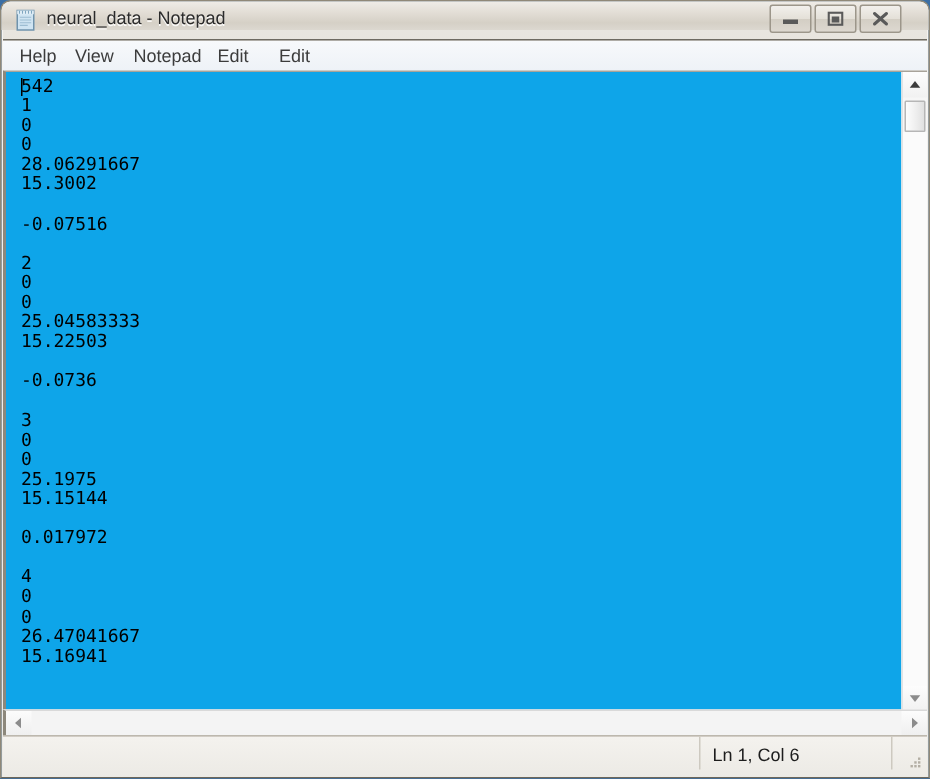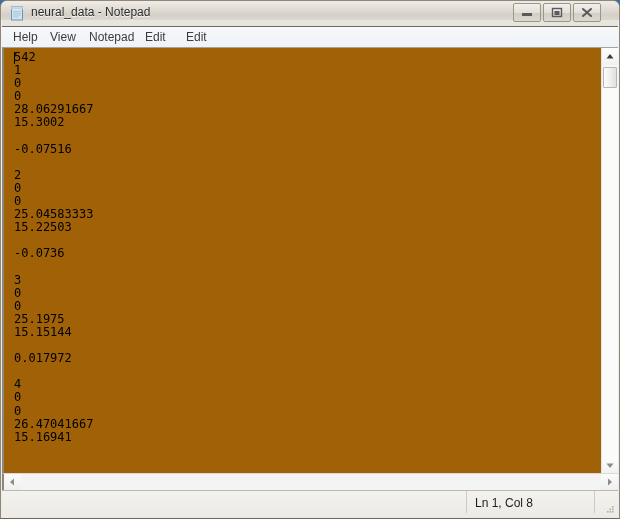--- a/index.html
+++ b/index.html
@@ -97,21 +97,21 @@
     border-left: 2px solid #8d887c;
     border-top: 1px solid #a8a39a;
     box-sizing: border-box;
   }
   #textarea {
     position: absolute;
     left: 0; top: 0;
     right: 17px;
     bottom: 0;
     overflow: hidden;
-    background: #a16207;
+    background: #0ea5e9;
     text-decoration: underline;
   }
   #text-content {
     position: absolute;
     left: 10px;
     top: 3px;
     margin: 0;
     font-family: "DejaVu Sans Mono", "Liberation Mono", monospace;
     font-size: 12px;
     line-height: 13.1px;
@@ -346,21 +346,21 @@
     <div class="hb-arrow" id="h-right">
       <svg width="17" height="16" viewBox="0 0 17 16">
         <path d="M11 8 L7 4.5 L7 11.5 Z" fill="#8c8c8c"></path>
       </svg>
     </div>
   </div>
 
   <div id="statusbar">
     <div id="status-divider"></div>
     <div id="status-divider2"></div>
-    <span id="status-text">Ln 1, Col 8</span>
+    <span id="status-text">Ln 1, Col 6</span>
     <span id="resize-grip">
       <svg width="12" height="12" viewBox="0 0 12 12">
         <g fill="#b3aea4">
           <rect x="9" y="2" width="1.6" height="1.6"></rect>
           <rect x="6.5" y="4.5" width="1.6" height="1.6"></rect>
           <rect x="9" y="4.5" width="1.6" height="1.6"></rect>
           <rect x="4" y="7" width="1.6" height="1.6"></rect>
           <rect x="6.5" y="7" width="1.6" height="1.6"></rect>
           <rect x="9" y="7" width="1.6" height="1.6"></rect>
         </g>

